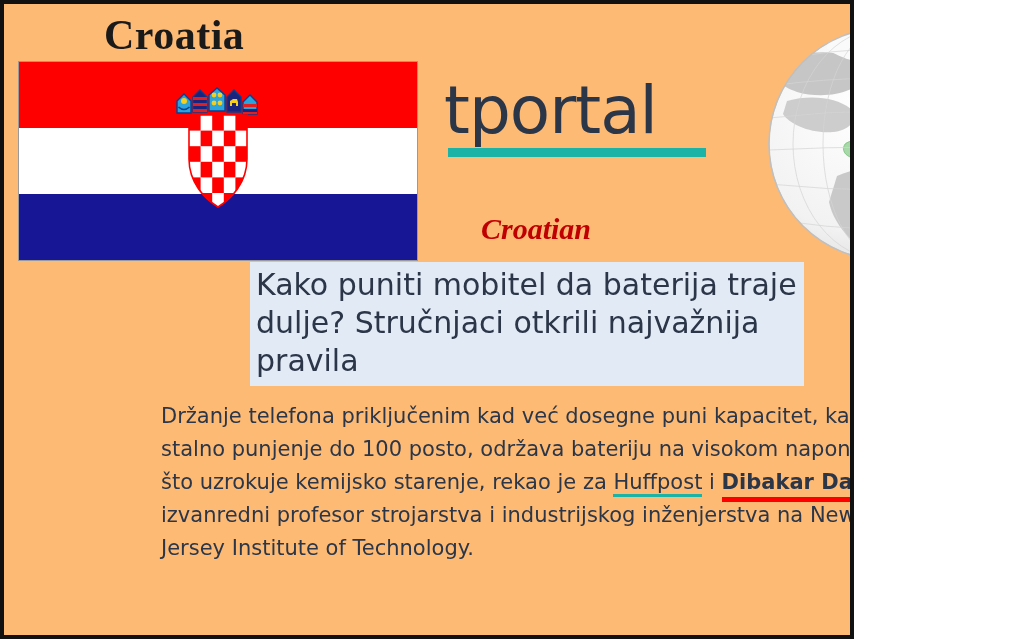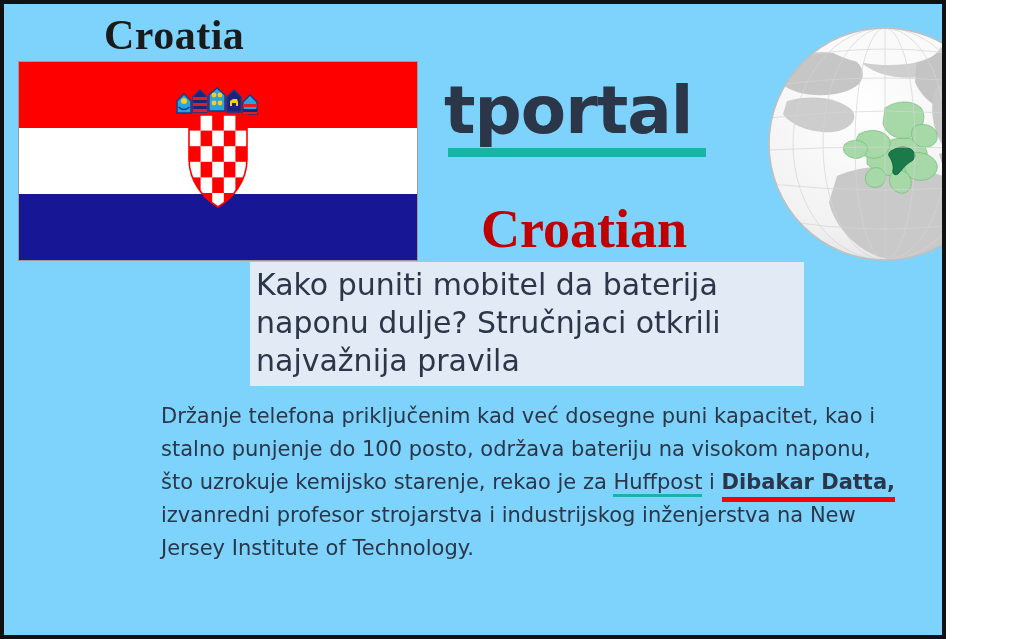--- a/index.html
+++ b/index.html
@@ -5,23 +5,23 @@
   html, body {
     margin: 0;
     padding: 0;
     background: #ffffff;
   }
   body {
     font-family: "Liberation Sans", sans-serif;
   }
   #page {
     position: relative;
-    width: 946px;
+    width: 854px;
     height: 639px;
-    background: #7dd3fc;
+    background: #fdba74;
     box-sizing: border-box;
     border: 4px solid #111111;
     overflow: hidden;
   }
 
   
   .country-title {
     position: absolute;
     left: 100px;
     top: 8px;
@@ -66,42 +66,43 @@
 
   
   .tportal {
     position: absolute;
     left: 440px;
     top: 72px;
     width: 268px;
   }
   .tportal-word {
     font-family: "DejaVu Sans", sans-serif;
-    font-weight: bold;
+    font-weight: normal;
     font-size: 66px;
     line-height: 70px;
     color: #2b3648;
     letter-spacing: -1px;
   }
   .tportal-bar {
     margin-top: 2px;
     margin-left: 4px;
     width: 258px;
     height: 9px;
     background: #1BB3A6;
   }
 
   
   .lang-label {
     position: absolute;
     left: 477px;
     top: 202px;
     font-family: "Liberation Serif", serif;
+    font-style: italic;
     font-weight: bold;
-    font-size: 54px;
+    font-size: 30px;
     line-height: 46px;
     color: #C00000;
     white-space: nowrap;
   }
 
   
   .globe {
     position: absolute;
     left: 763px;
     top: 22px;
@@ -290,19 +291,19 @@
         <path d="M2,92  Q118,78 234,92"></path>
         <path d="M2,124 Q118,118 234,124"></path>
         <path d="M2,158 Q118,170 234,158"></path>
         <path d="M2,192 Q118,214 234,192"></path>
         <path d="M14,34 Q118,12 222,34"></path>
       </g>
     </g>
     <circle cx="118" cy="118" r="116" fill="none" stroke="#BFBFBF" stroke-width="1.5"></circle>
   </svg>
 
-  <div class="headline">Kako puniti mobitel da baterija naponu dulje? Stručnjaci otkrili najvažnija pravila</div>
+  <div class="headline">Kako puniti mobitel da baterija traje dulje? Stručnjaci otkrili najvažnija pravila</div>
 
   <div class="body-text">
     <span>Držanje telefona priključenim kad već dosegne puni kapacitet, kao i stalno punjenje do 100 posto, održava bateriju na visokom naponu, što uzrokuje kemijsko starenje, rekao je za </span><span class="link-hp">Huffpost</span><span> i </span><span class="name-bold">Dibakar Datta,</span><span> izvanredni profesor strojarstva i industrijskog inženjerstva na New Jersey Institute of Technology.</span>
   </div>
 
 </div>
 
 </body></html>

